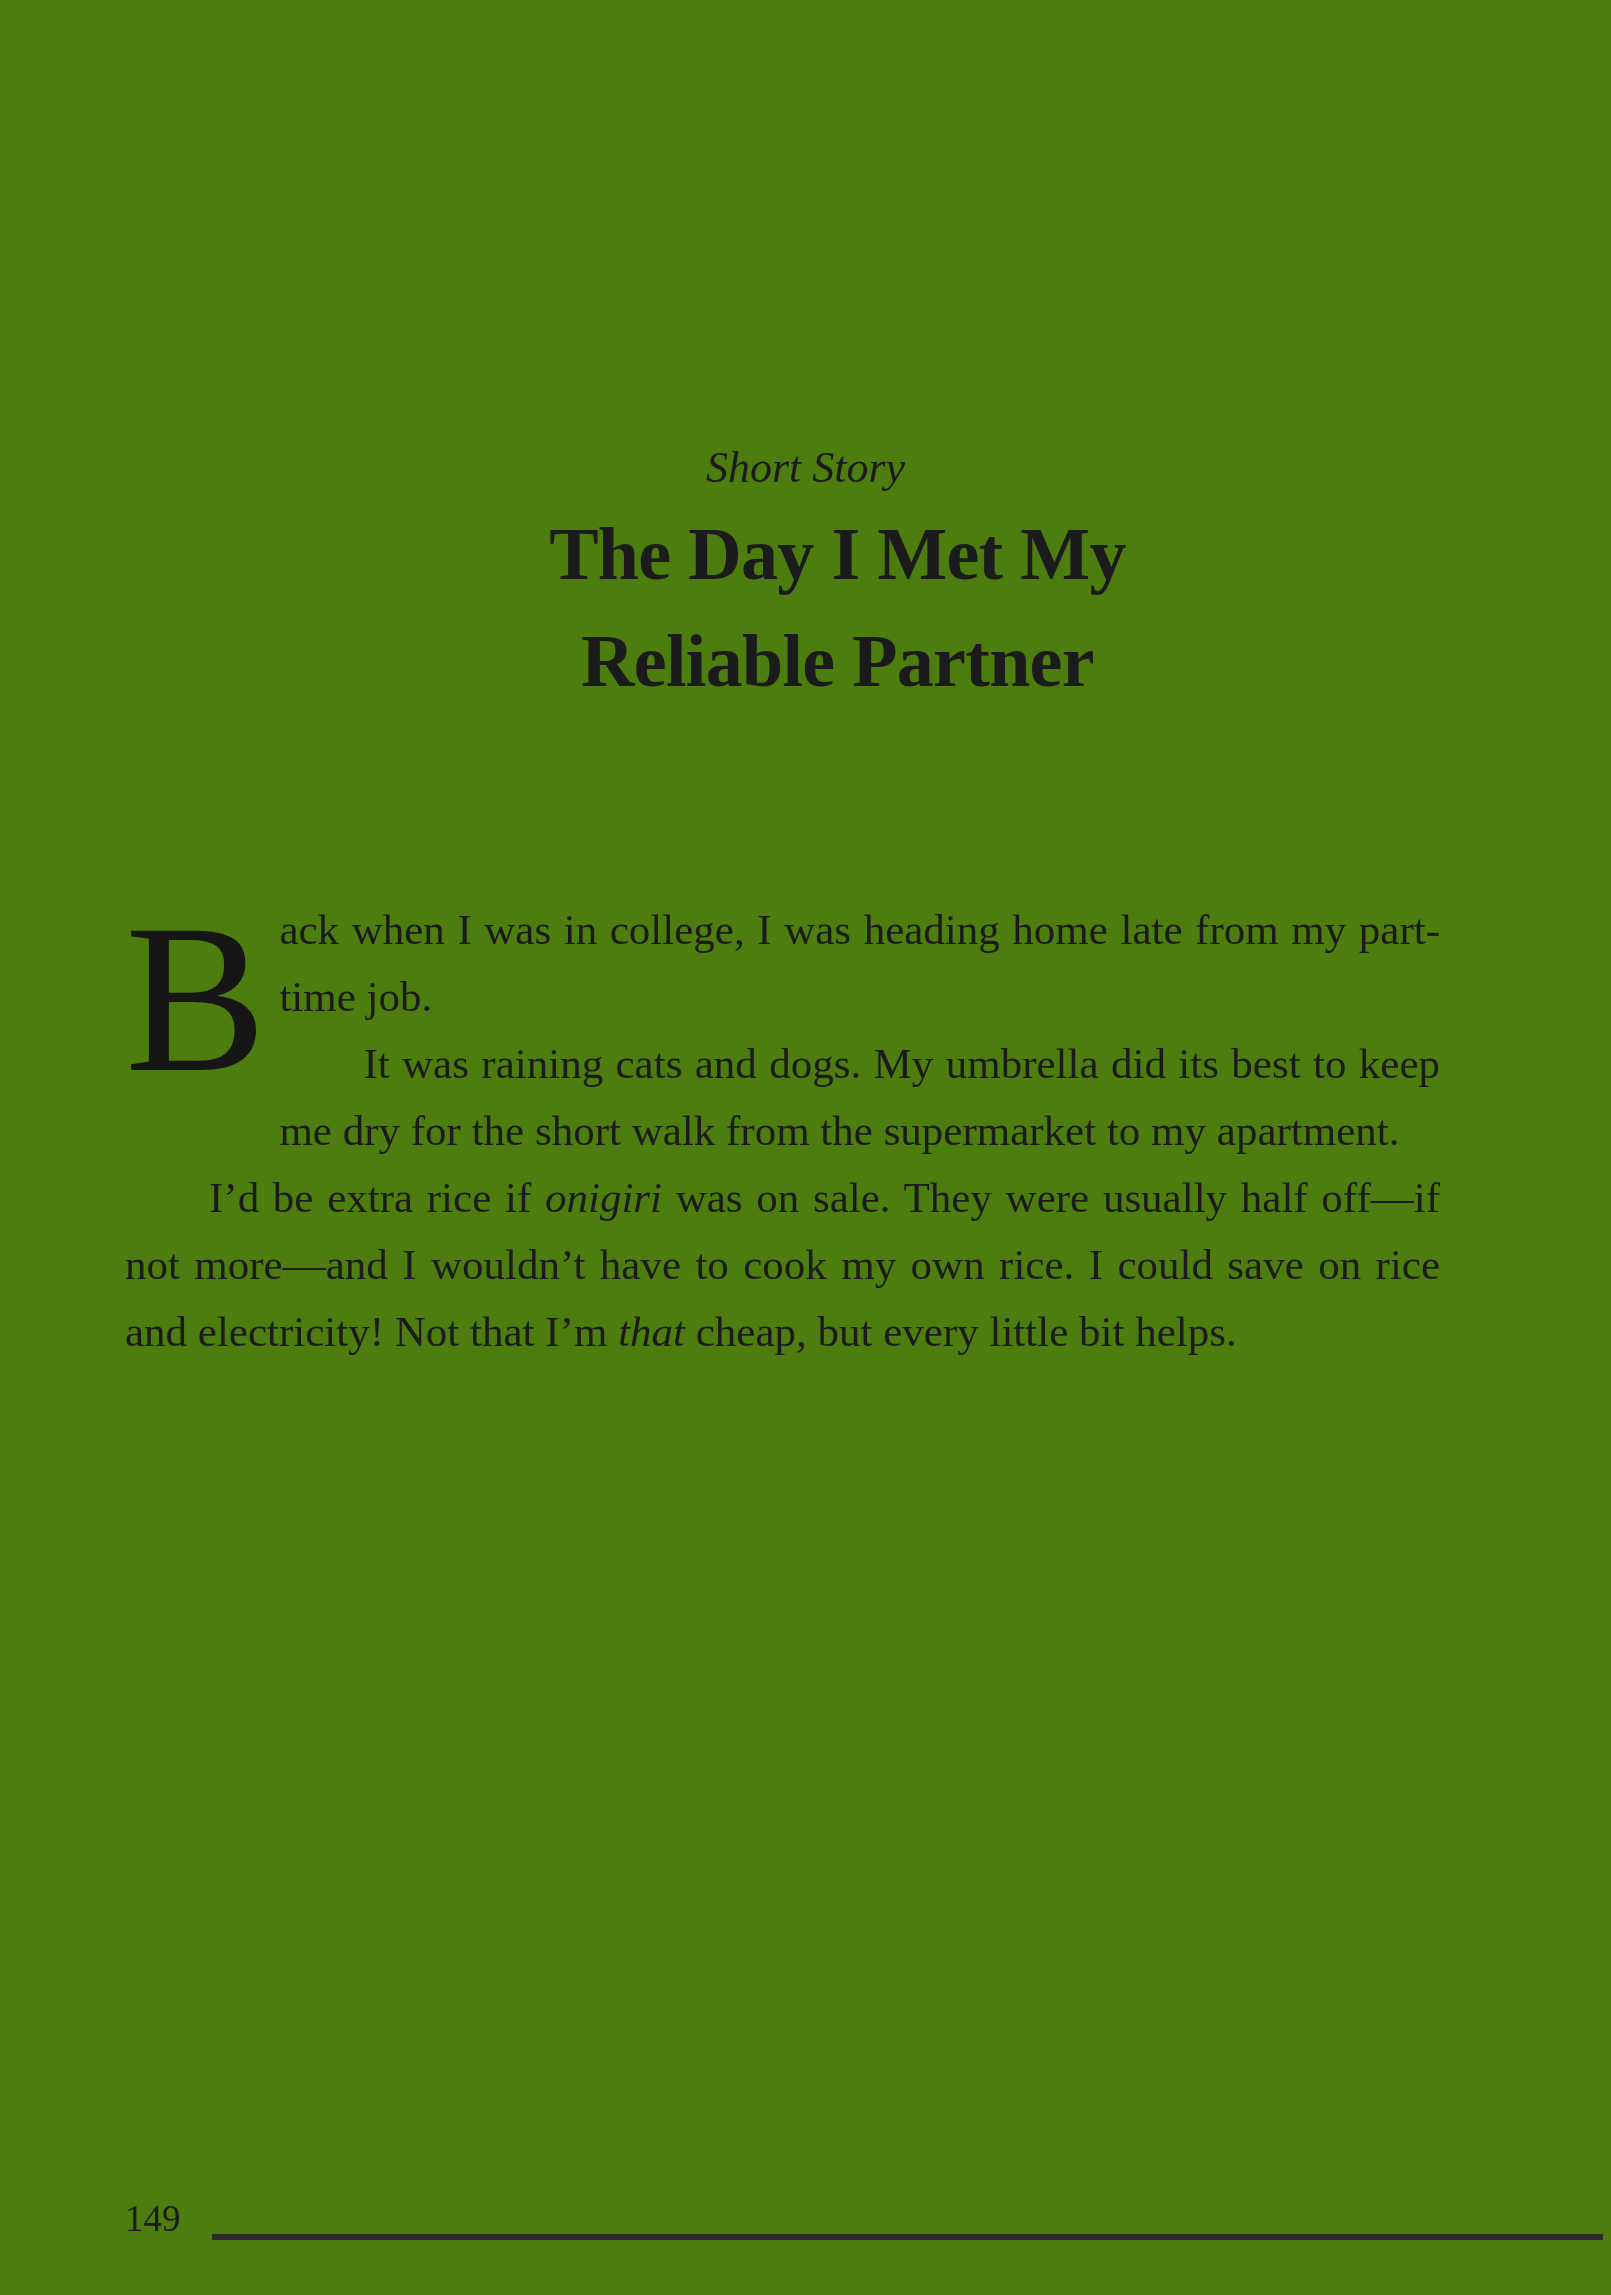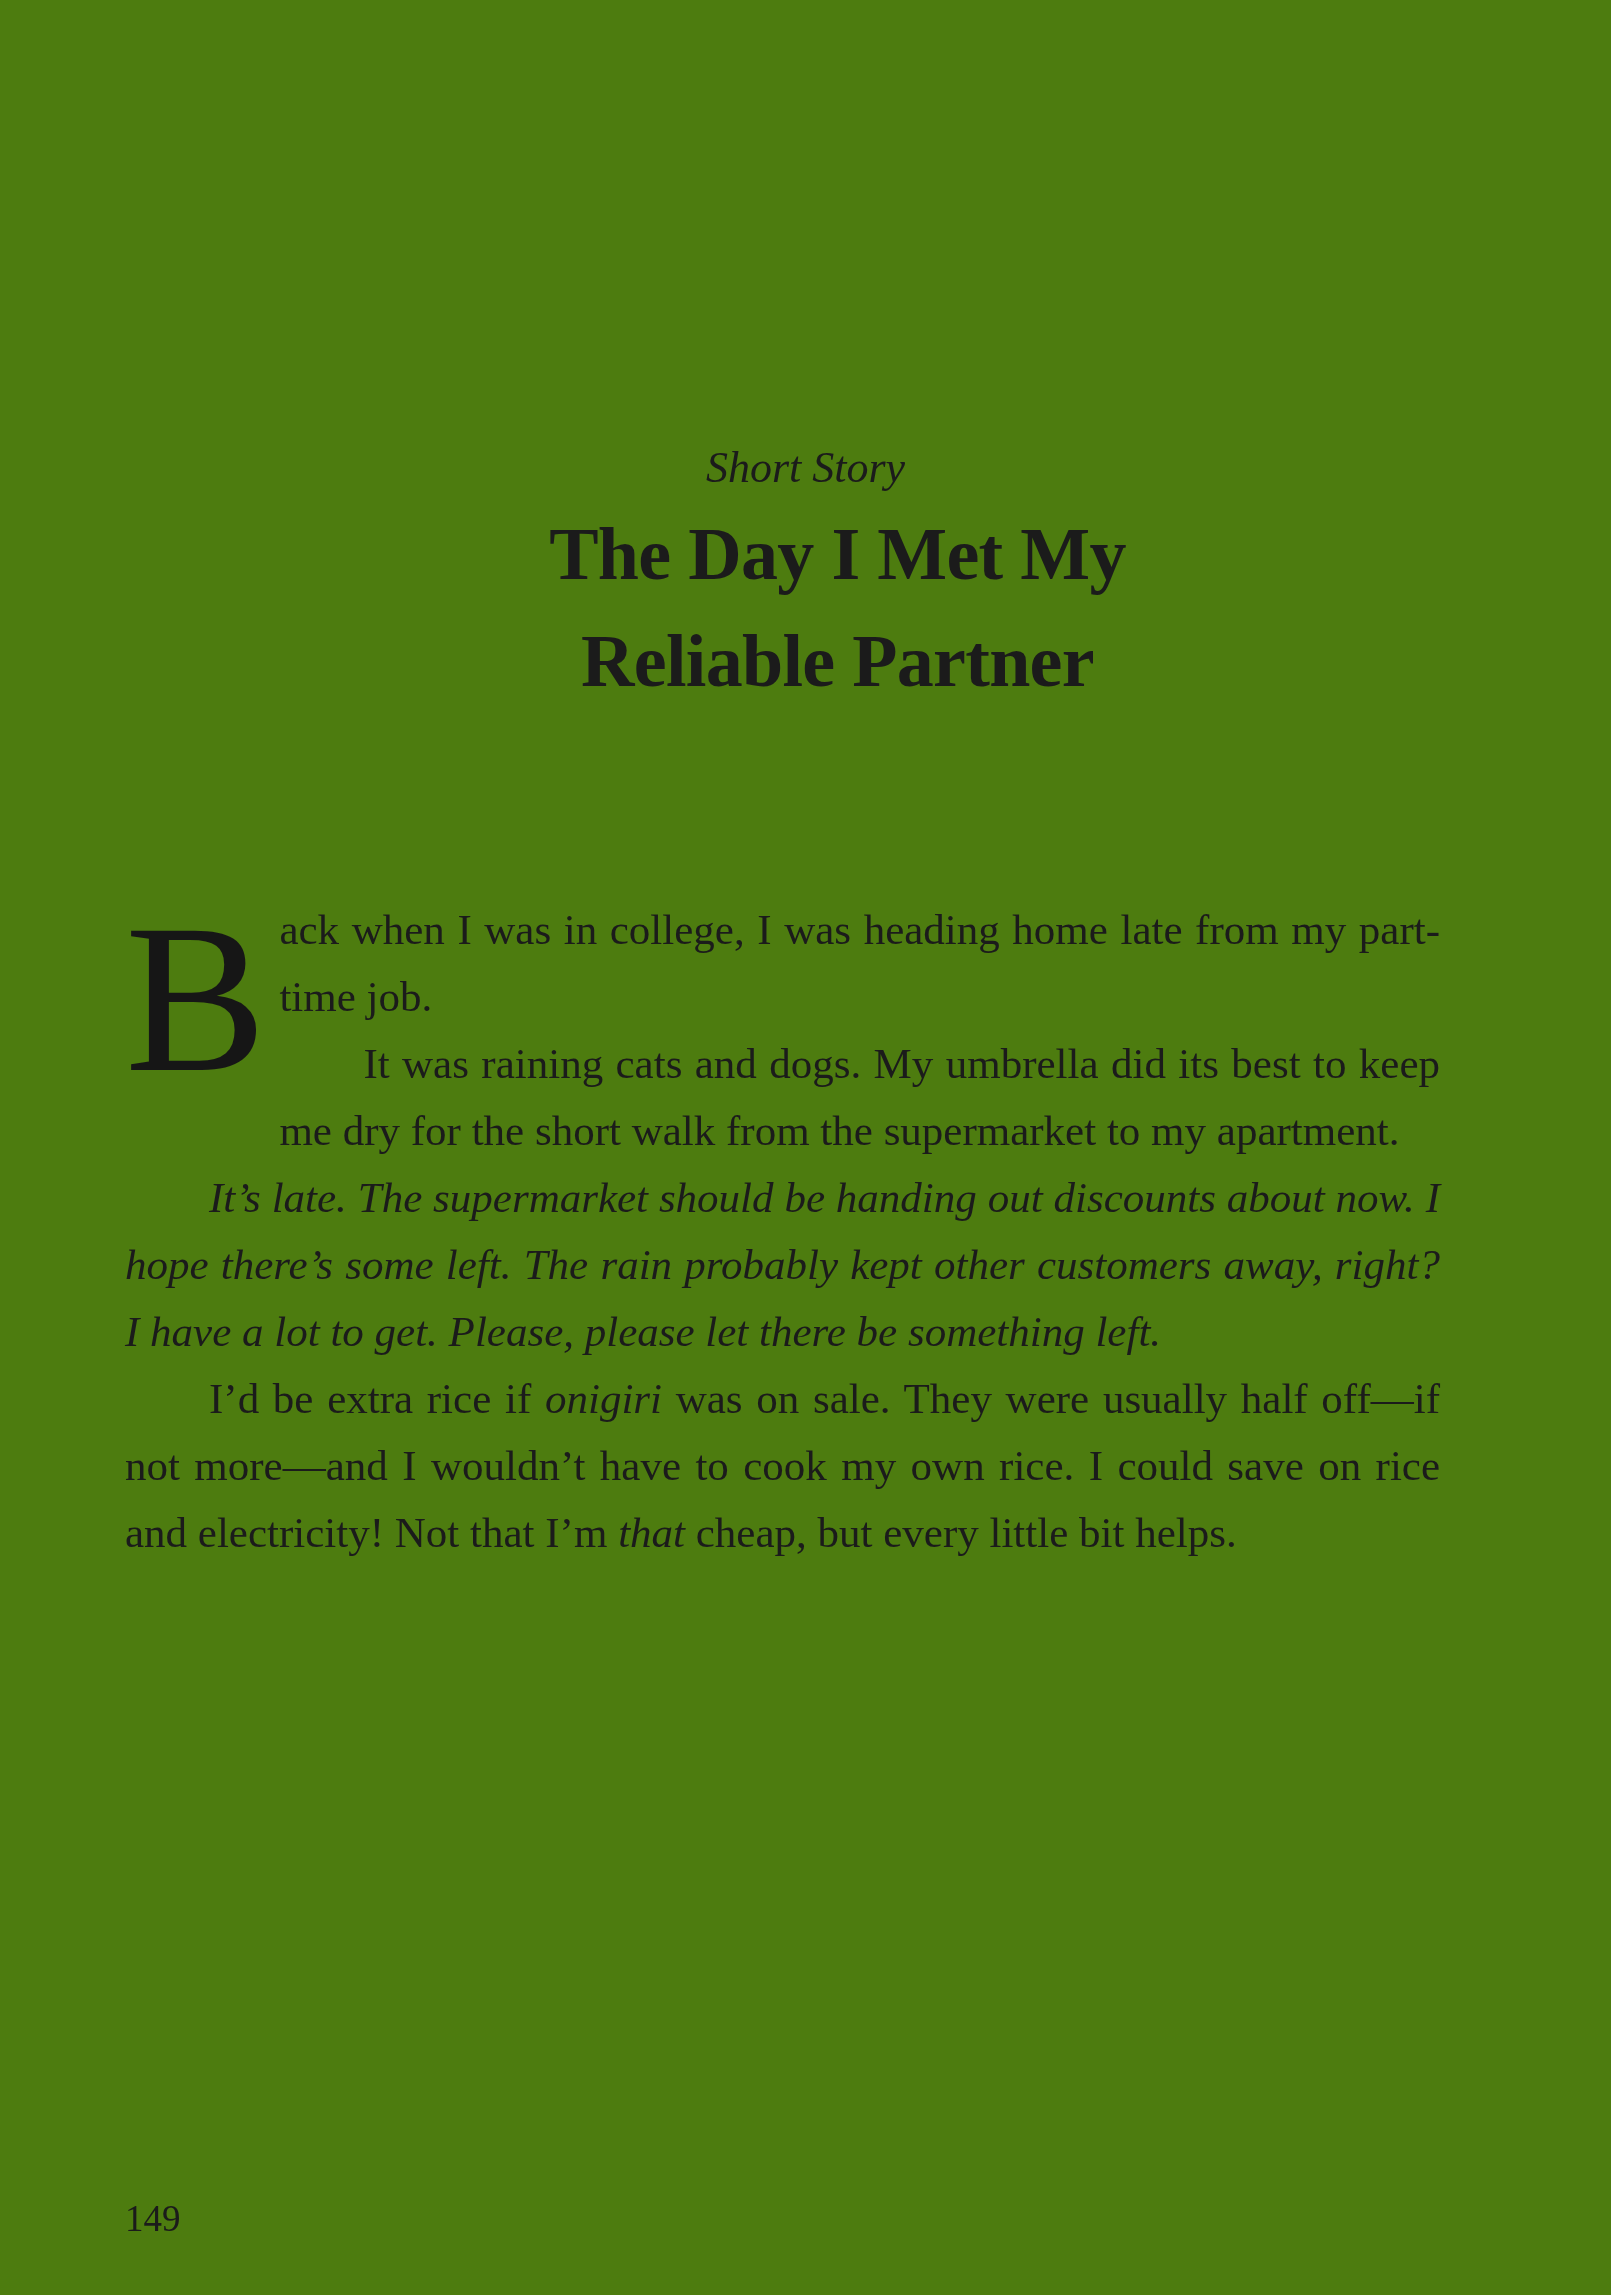--- a/index.html
+++ b/index.html
@@ -58,22 +58,21 @@
     color: #161616;
   }
   .para em { font-style: italic; }
   .para.italic { font-style: italic; }
   .footer {
     position: absolute;
     top: 2197px;
     left: 125px;
     right: 8px;
     display: flex;
-    align-items: flex-start;
-    flex-direction: column;
+    align-items: flex-end;
   }
   .pagenum {
     font-size: 37px;
     line-height: 43px;
     flex: 0 0 auto;
   }
   .footer-rule {
     flex: 1 1 auto;
     height: 6.4px;
     margin-left: 31.5px;
@@ -89,21 +88,20 @@
 
   <h1 class="title">
     <span>The Day I Met My</span><br>
     <span>Reliable Partner</span>
   </h1>
 
 
   <div class="story">
       <p class="para first"><span class="dropcap">B</span><span>ack when I was in college, I was heading home late from my part-time job.</span></p>
       <p class="para"><span>It was raining cats and dogs. My umbrella did its best to keep me dry for the short walk from the supermarket to my apartment.</span></p>
-      <p class="para italic"><span>It’s late. The supermarket should be handing out discounts about now. I hope there’s some left. The rain probably kept other customers away, right? I have a lot to get. Please, please let there be something left.</span></p>
       <p class="para"><span>I’d be extra rice if </span><em>onigiri</em><span> was on sale. They were usually half off—if not more—and I wouldn’t have to cook my own rice. I could save on rice and electricity! Not that I’m </span><em>that</em><span> cheap, but every little bit helps.</span></p>
     </div>
 
   <div class="footer">
     <span class="pagenum">149</span>
     <span class="footer-rule"></span>
   </div>
 
 </div>
 

